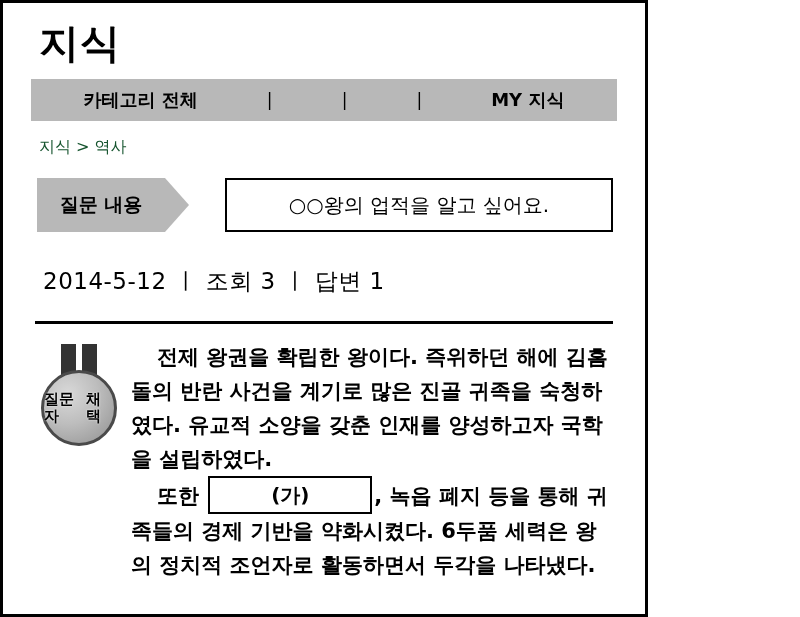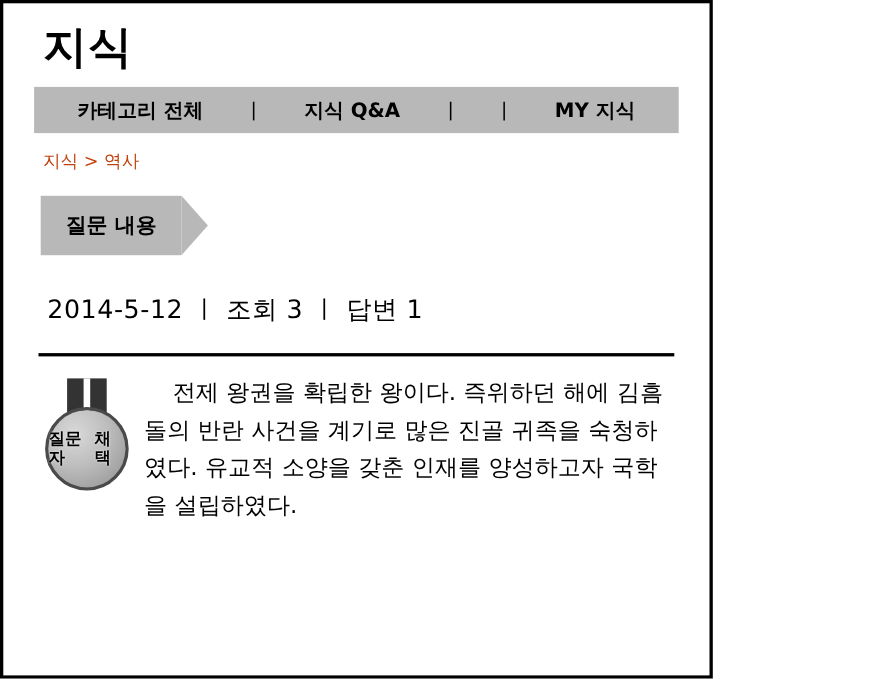--- a/index.html
+++ b/index.html
@@ -55,21 +55,21 @@
   .nav-sep {
     font-size: 17px;
     color: #000000;
     font-weight: normal;
   }
 
   
   .breadcrumb {
     font-size: 16px;
     padding: 16px 4px 14px 8px;
-    color: #c2410c;
+    color: #14532d;
   }
 
   
   .question-row {
     display: flex;
     align-items: stretch;
     margin: 6px 0 0 6px;
     height: 54px;
     gap: 28px;
   }
@@ -175,20 +175,21 @@
     font-size: 15px;
     font-weight: bold;
     color: #000000;
     text-shadow: 0 0 2px #ffffff;
   }
   .answer-body {
     flex: 1 1 auto;
     font-size: 21px;
     line-height: 1.62;
     padding-left: 4px;
+    font-weight: bold;
   }
   .answer-body p {
     margin: 0;
   }
   .indent {
     display: inline-block;
     width: 26px;
   }
   .blank-box {
     display: inline-block;
@@ -206,46 +207,47 @@
 <body>
 
 <div class="page">
   <div class="inner">
 
     <div class="site-title">지식</div>
 
     <div class="navbar">
       <span class="nav-item">카테고리 전체</span>
       <span class="nav-sep">|</span>
-      <span class="nav-item">지식 Q&amp;A</span>
       <span class="nav-sep">|</span>
       <span class="nav-sep">|</span>
       <span class="nav-item">MY 지식</span>
     </div>
 
     <div class="breadcrumb">지식 &gt; 역사</div>
 
     <div class="question-row">
       <div class="qlabel-wrap">
         <div class="qlabel">질문 내용</div>
         <div class="qlabel-arrow"></div>
       </div>
+      <div class="qbox">○○왕의 업적을 알고 싶어요.</div>
     </div>
 
     <div class="meta">2014-5-12 ㅣ 조회 3 ㅣ 답변 1</div>
 
     <div class="divider"></div>
 
     <div class="answer">
       <div class="medal">
         <div class="ribbon"></div>
         <div class="medal-circle">
           <span class="medal-text">질문자</span>
           <span class="medal-text">채택</span>
         </div>
       </div>
       <div class="answer-body">
         <p><span class="indent"></span><span>전제 왕권을 확립한 왕이다. 즉위하던 해에 김흠돌의 반란 사건을 계기로 많은 진골 귀족을 숙청하였다. 유교적 소양을 갖춘 인재를 양성하고자 국학을 설립하였다.</span></p>
+        <p><span class="indent"></span><span>또한</span> <span class="blank-box">(가)</span><span>, 녹읍 폐지 등을 통해 귀족들의 경제 기반을 약화시켰다. 6두품 세력은 왕의 정치적 조언자로 활동하면서 두각을 나타냈다.</span></p>
       </div>
     </div>
 
   </div>
 </div>
 
 </body></html>

